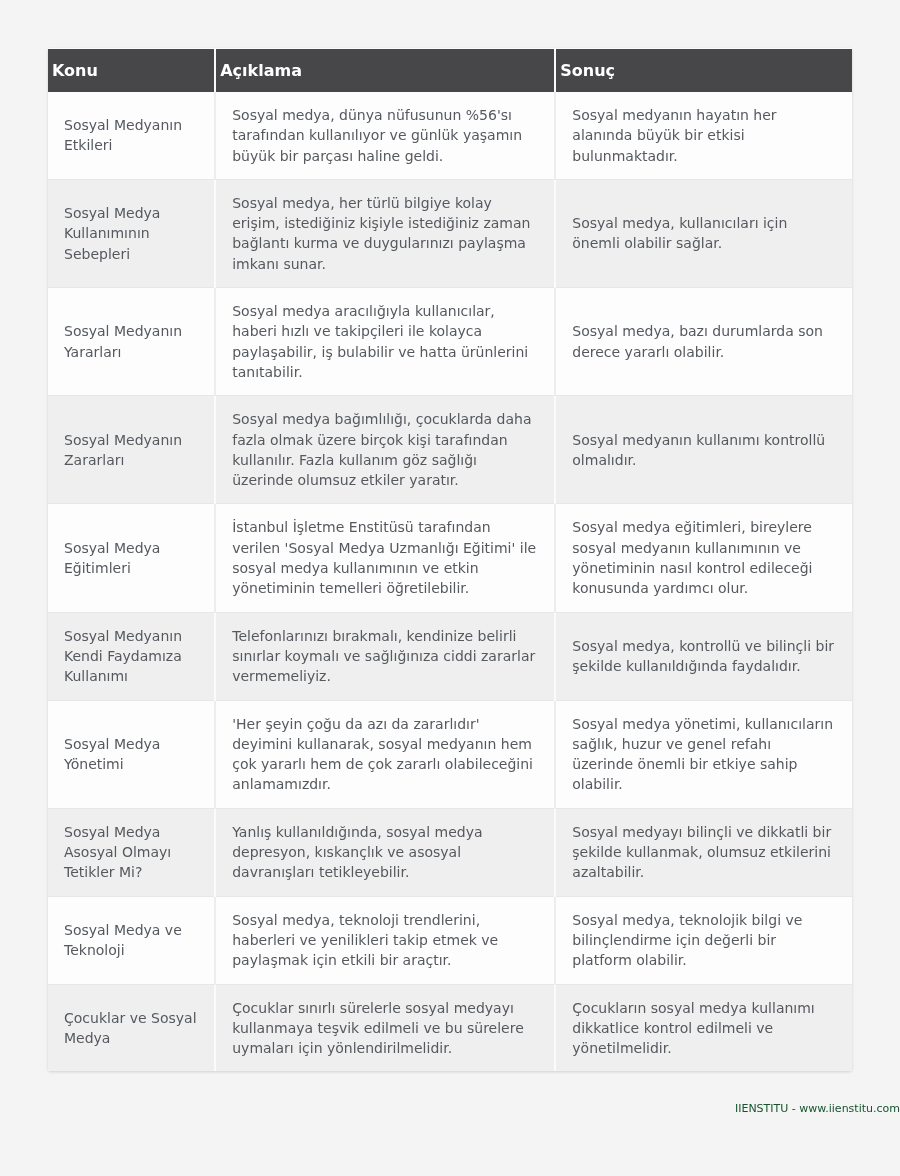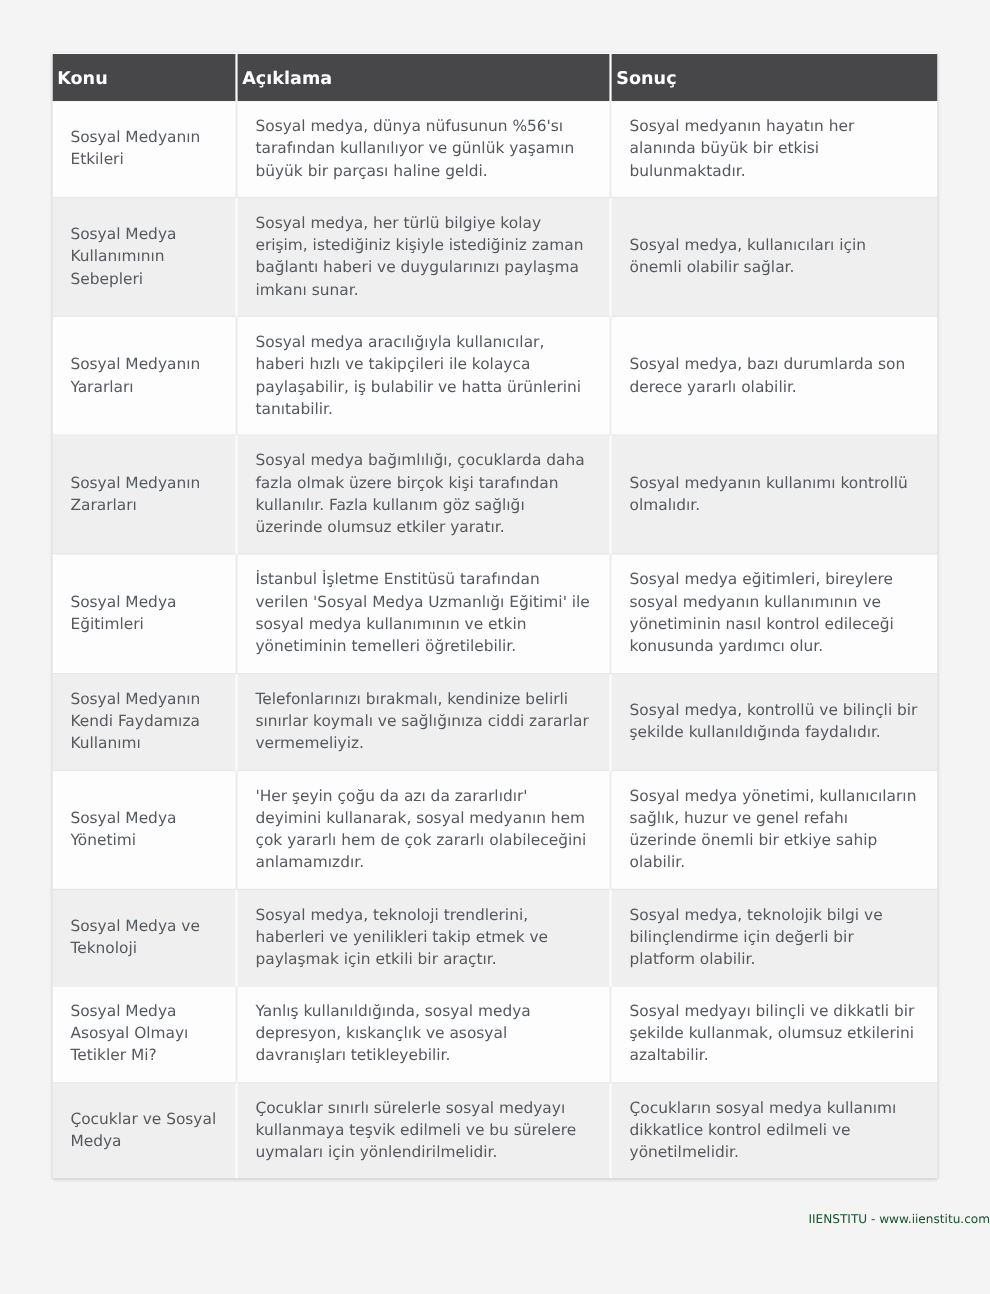--- a/index.html
+++ b/index.html
@@ -93,21 +93,21 @@
     </thead>
     <tbody>
   <tr>
     <td class="konu">Sosyal Medyanın Etkileri</td>
     <td class="aciklama">Sosyal medya, dünya nüfusunun %56'sı tarafından kullanılıyor ve günlük yaşamın büyük bir parçası haline geldi.</td>
     <td class="sonuc">Sosyal medyanın hayatın her alanında büyük bir etkisi bulunmaktadır.</td>
   </tr>
 
   <tr>
     <td class="konu">Sosyal Medya Kullanımının Sebepleri</td>
-    <td class="aciklama">Sosyal medya, her türlü bilgiye kolay erişim, istediğiniz kişiyle istediğiniz zaman bağlantı haberi ve duygularınızı paylaşma imkanı sunar.</td>
+    <td class="aciklama">Sosyal medya, her türlü bilgiye kolay erişim, istediğiniz kişiyle istediğiniz zaman bağlantı kurma ve duygularınızı paylaşma imkanı sunar.</td>
     <td class="sonuc">Sosyal medya, kullanıcıları için önemli olabilir sağlar.</td>
   </tr>
 
   <tr>
     <td class="konu">Sosyal Medyanın Yararları</td>
     <td class="aciklama">Sosyal medya aracılığıyla kullanıcılar, haberi hızlı ve takipçileri ile kolayca paylaşabilir, iş bulabilir ve hatta ürünlerini tanıtabilir.</td>
     <td class="sonuc">Sosyal medya, bazı durumlarda son derece yararlı olabilir.</td>
   </tr>
 
   <tr>
@@ -128,29 +128,29 @@
     <td class="sonuc">Sosyal medya, kontrollü ve bilinçli bir şekilde kullanıldığında faydalıdır.</td>
   </tr>
 
   <tr>
     <td class="konu">Sosyal Medya Yönetimi</td>
     <td class="aciklama">'Her şeyin çoğu da azı da zararlıdır' deyimini kullanarak, sosyal medyanın hem çok yararlı hem de çok zararlı olabileceğini anlamamızdır.</td>
     <td class="sonuc">Sosyal medya yönetimi, kullanıcıların sağlık, huzur ve genel refahı üzerinde önemli bir etkiye sahip olabilir.</td>
   </tr>
 
   <tr>
+    <td class="konu">Sosyal Medya Asosyal Olmayı Tetikler Mi?</td>
+    <td class="aciklama">Yanlış kullanıldığında, sosyal medya depresyon, kıskançlık ve asosyal davranışları tetikleyebilir.</td>
+    <td class="sonuc">Sosyal medyayı bilinçli ve dikkatli bir şekilde kullanmak, olumsuz etkilerini azaltabilir.</td>
+  </tr>
+
+  <tr>
     <td class="konu">Sosyal Medya ve Teknoloji</td>
     <td class="aciklama">Sosyal medya, teknoloji trendlerini, haberleri ve yenilikleri takip etmek ve paylaşmak için etkili bir araçtır.</td>
     <td class="sonuc">Sosyal medya, teknolojik bilgi ve bilinçlendirme için değerli bir platform olabilir.</td>
-  </tr>
-
-  <tr>
-    <td class="konu">Sosyal Medya Asosyal Olmayı Tetikler Mi?</td>
-    <td class="aciklama">Yanlış kullanıldığında, sosyal medya depresyon, kıskançlık ve asosyal davranışları tetikleyebilir.</td>
-    <td class="sonuc">Sosyal medyayı bilinçli ve dikkatli bir şekilde kullanmak, olumsuz etkilerini azaltabilir.</td>
   </tr>
 
   <tr>
     <td class="konu">Çocuklar ve Sosyal Medya</td>
     <td class="aciklama">Çocuklar sınırlı sürelerle sosyal medyayı kullanmaya teşvik edilmeli ve bu sürelere uymaları için yönlendirilmelidir.</td>
     <td class="sonuc">Çocukların sosyal medya kullanımı dikkatlice kontrol edilmeli ve yönetilmelidir.</td>
   </tr>
 </tbody>
   </table>
 </div>

